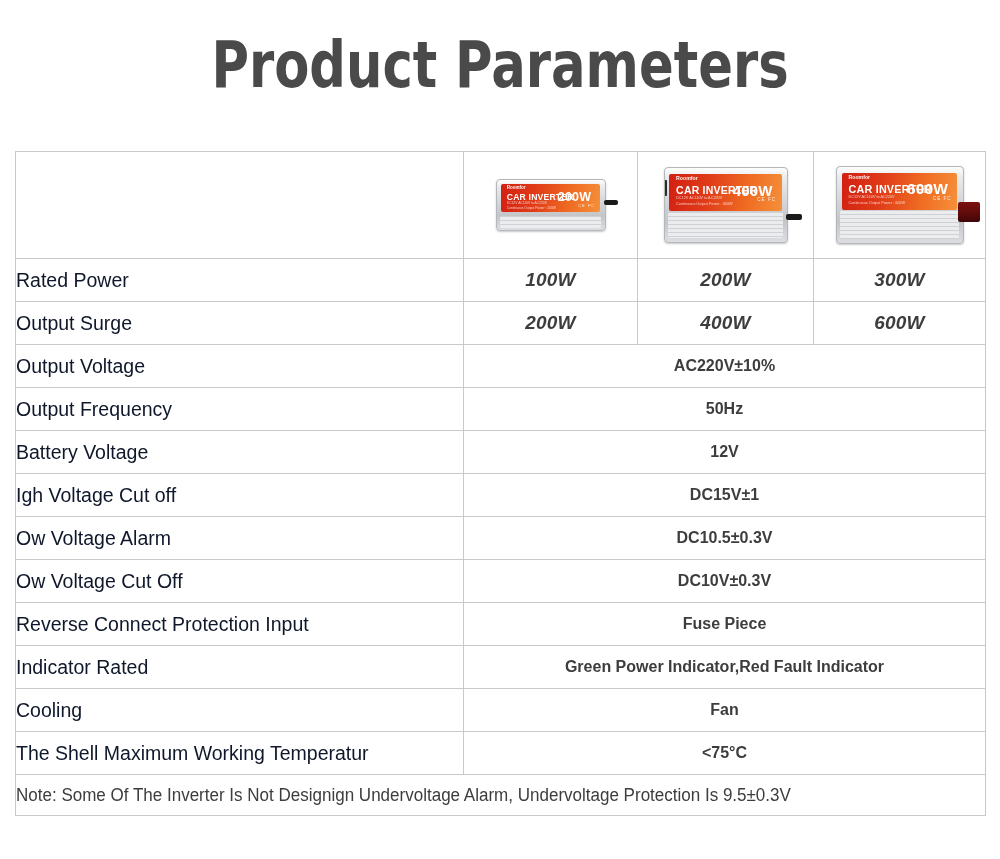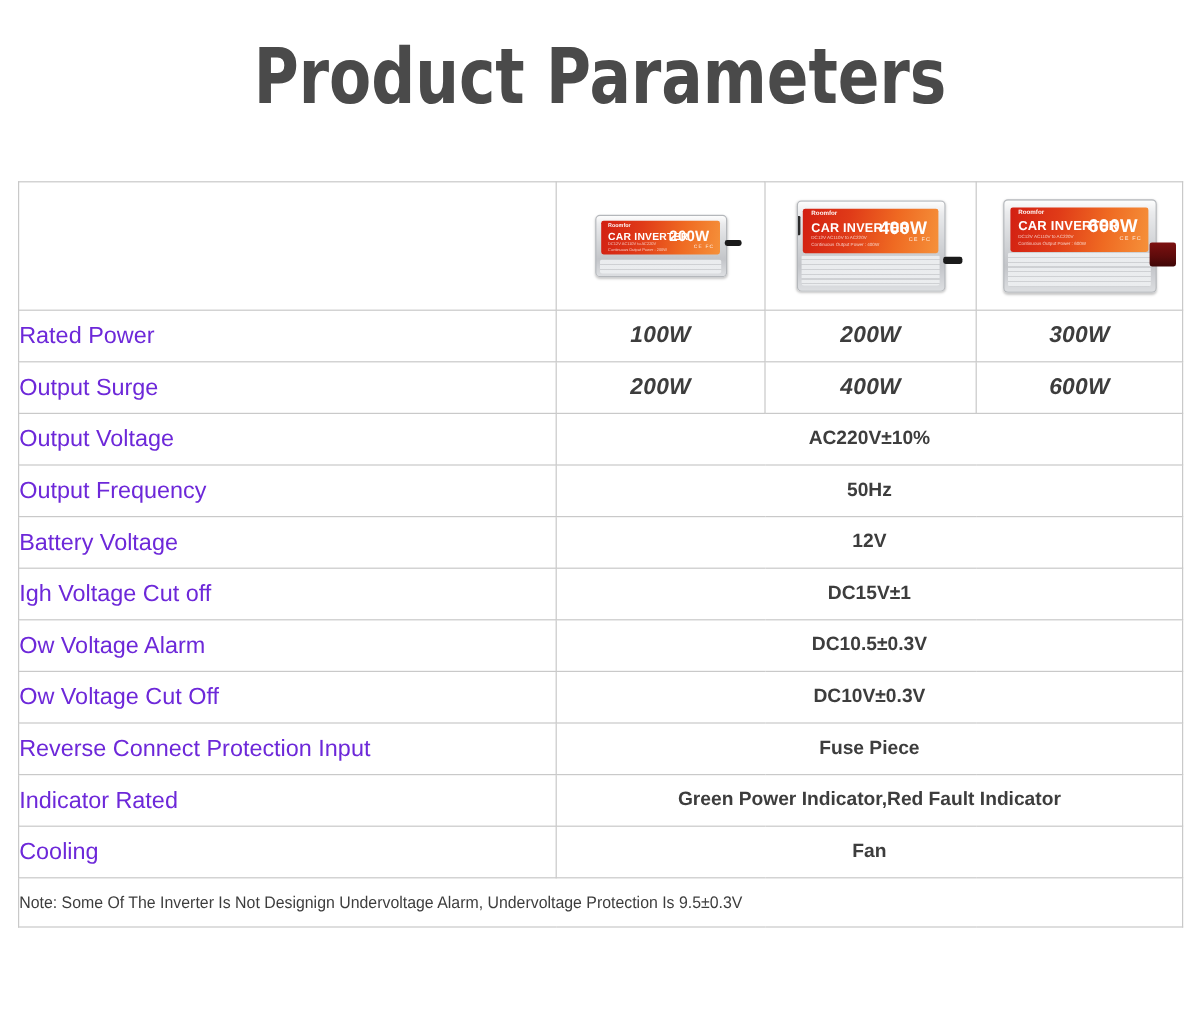--- a/index.html
+++ b/index.html
@@ -158,41 +158,41 @@
     left: -3px;
     background: #2b2b2b;
     border-radius: 1px;
   }
 
   
   .spec-row td { height: 42px; }
   .label-cell {
     font-size: 19.5px;
     padding-left: 13px;
-    color: #6d28d9;
+    color: #0f172a;
     white-space: nowrap;
   }
   .value-cell {
     text-align: center;
     font-size: 16px;
     color: #3d3d3d;
     font-weight: bold;
   }
   .value-cell.bold {
     font-weight: bold;
     font-size: 19px;
     letter-spacing: 0.2px;
     font-style: italic;
   }
 
   
   .note-row td { height: 40px; }
   .note-cell {
     text-align: left;
-    font-size: 14px;
+    font-size: 18px;
     color: #3d3d3d;
     white-space: nowrap;
     padding-left: 10px;
   }
   .note-inner {
     display: inline-block;
     transform: scaleX(0.945);
     transform-origin: left center;
   }
 </style>
@@ -316,20 +316,24 @@
         <td class="value-cell" colspan="3">Fuse Piece</td>
       </tr>
       <tr class="spec-row">
         <td class="label-cell">Indicator Rated</td>
         <td class="value-cell" colspan="3">Green Power Indicator,Red Fault Indicator</td>
       </tr>
       <tr class="spec-row">
         <td class="label-cell">Cooling</td>
         <td class="value-cell" colspan="3">Fan</td>
       </tr>
+      <tr class="spec-row">
+        <td class="label-cell">The Shell Maximum Working Temperatur</td>
+        <td class="value-cell" colspan="3">&lt;75°C</td>
+      </tr>
 
       <tr class="note-row">
         <td class="note-cell" colspan="4">
           <span class="note-inner">Note: Some Of The Inverter Is Not Designign Undervoltage Alarm, Undervoltage Protection Is 9.5±0.3V</span>
         </td>
       </tr>
 
     </tbody>
   </table>
 </div>

